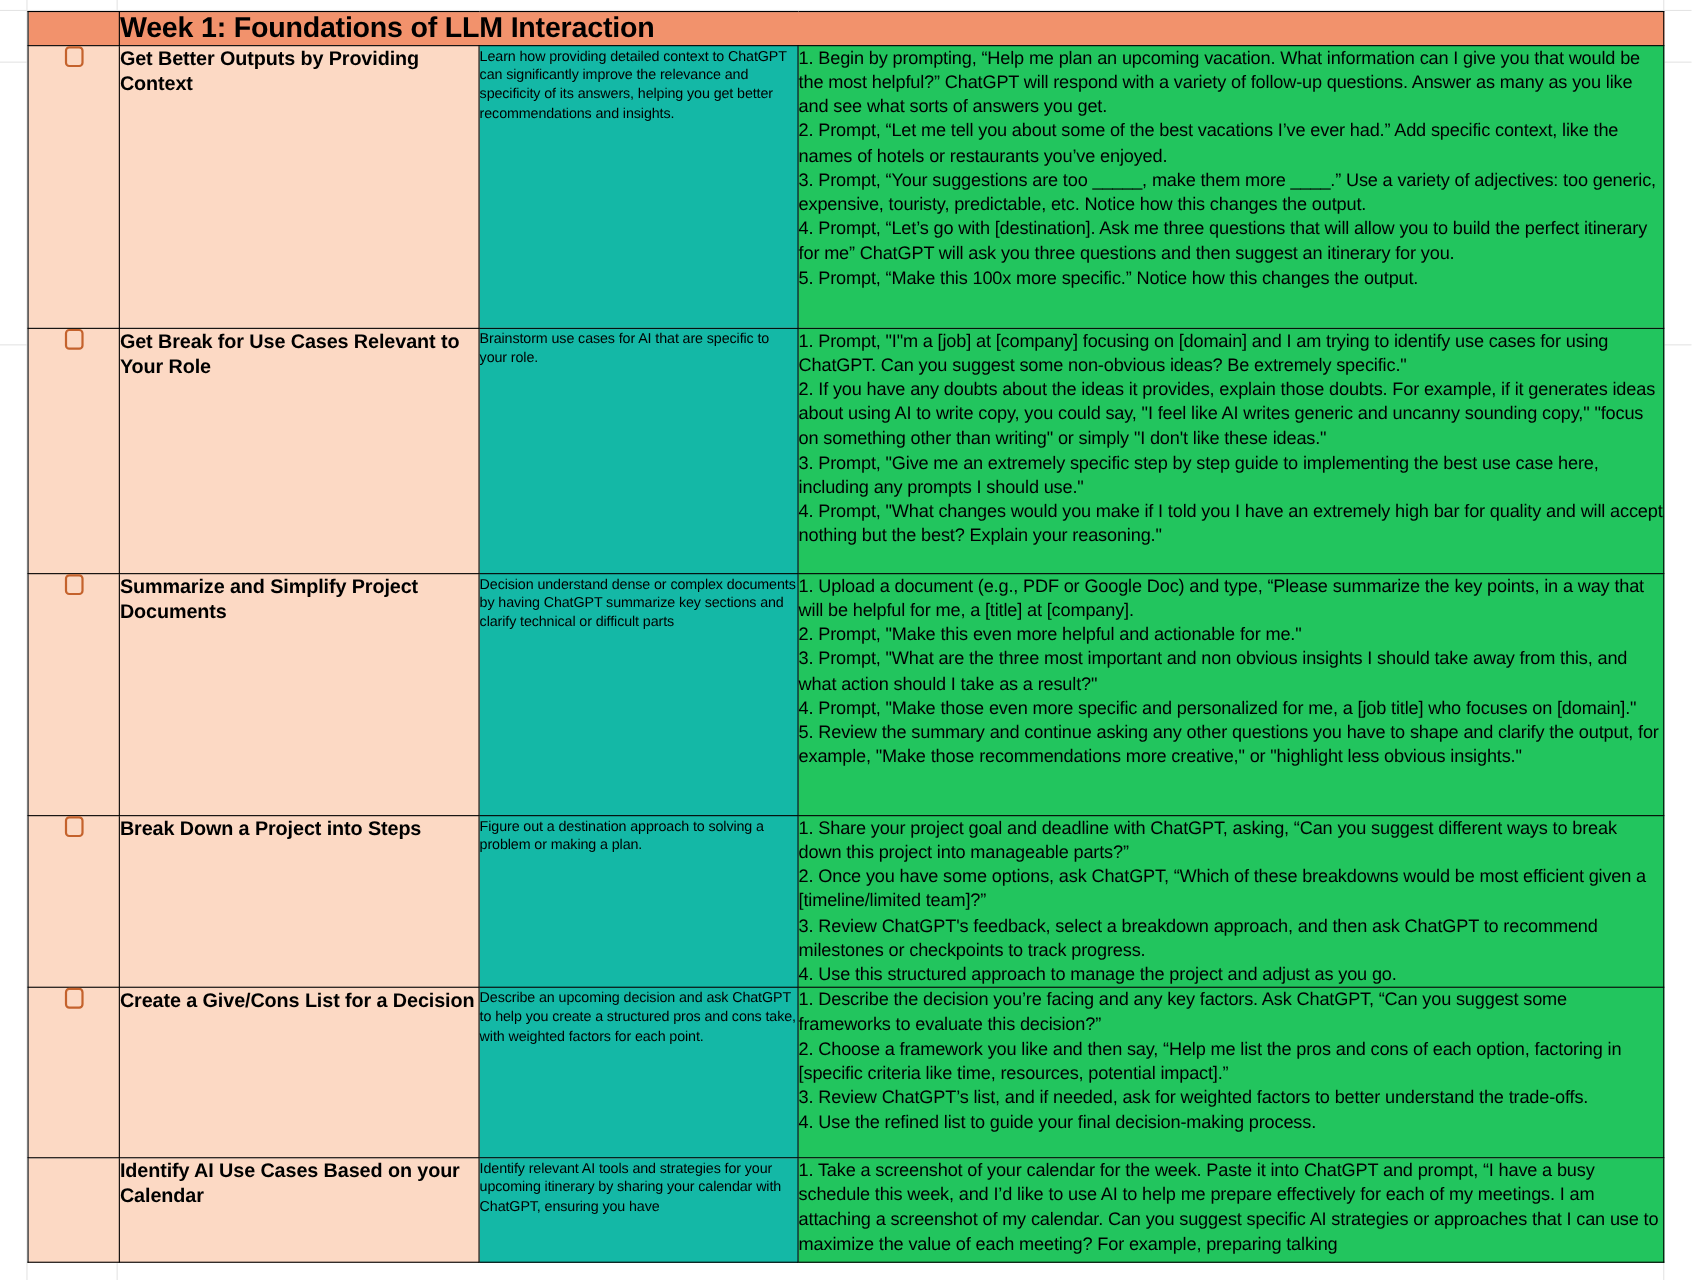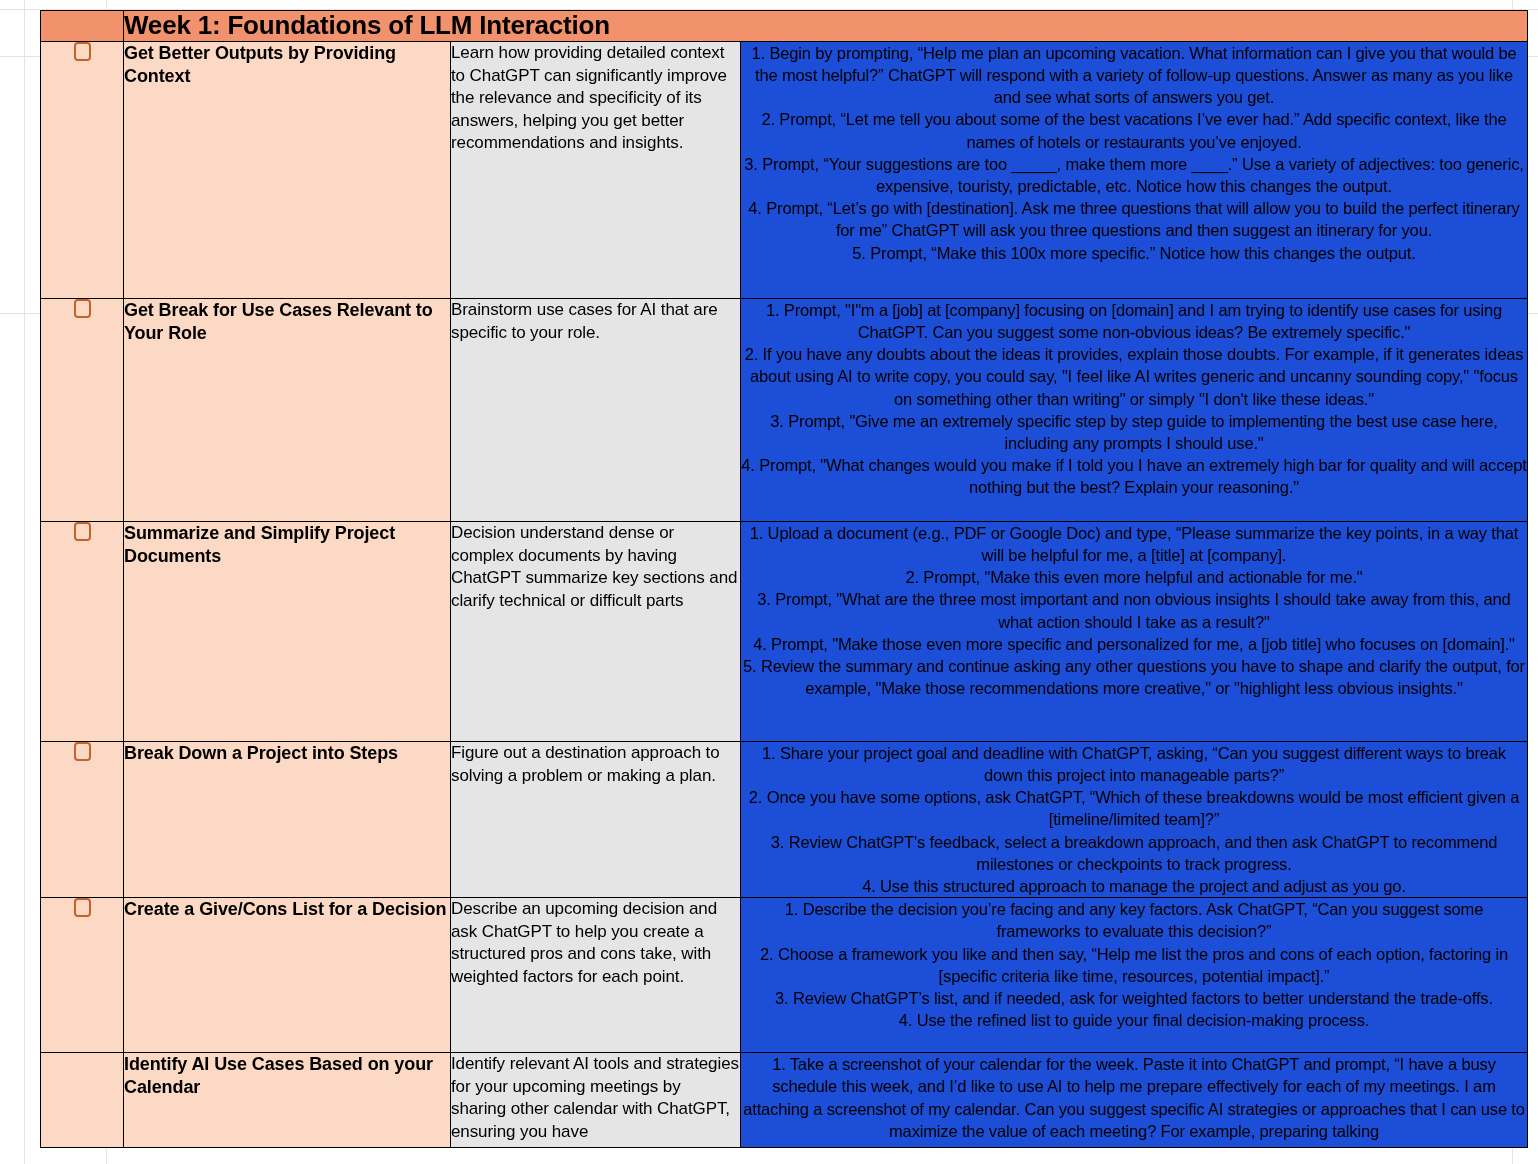--- a/index.html
+++ b/index.html
@@ -27,21 +27,21 @@
   }
   .gridline-h {
     position: absolute;
     height: 1px;
     background: #e4e4e4;
     left: 0; right: 0;
   }
 
   table.course-table {
     position: absolute;
-    left: 40px;
+    left: 25px;
     top: 10px;
     width: 1487px;
     border-collapse: collapse;
     table-layout: fixed;
     background: #ffffff;
   }
   table.course-table td {
     border: 1px solid #000000;
     vertical-align: top;
     padding: 0;
@@ -94,36 +94,35 @@
   .cell-title {
     background: #fcd9c4;
     font-size: 18px;
     font-weight: bold;
     color: #000000;
     padding: 6px 6px 6px 8px;
     line-height: 1.28;
     letter-spacing: -0.1px;
   }
   .cell-desc {
-    background: #e5e5e5;
-    font-size: 17px;
+    background: #14b8a6;
+    font-size: 13px;
     color: #000000;
     padding: 6px 8px 6px 7px;
     line-height: 1.33;
     letter-spacing: -0.1px;
   }
   .cell-steps {
-    background: #1d4ed8;
+    background: #22c55e;
     font-size: 16.5px;
     color: #000000;
     padding: 6px 8px 6px 7px;
     line-height: 1.345;
     letter-spacing: -0.15px;
     white-space: pre-line;
-    text-align: center;
   }
 </style>
 </head>
 <body>
 
 <div id="sheet">
 
   <div class="gridline-v" style="left:24px;"></div>
   <div class="gridline-v" style="left:106px;"></div>
   <div class="gridline-v" style="left:1512px;"></div>
@@ -203,19 +202,19 @@
         <td class="cell-desc">Describe an upcoming decision and ask ChatGPT to help you create a structured pros and cons take, with weighted factors for each point.</td>
         <td class="cell-steps">1. Describe the decision you’re facing and any key factors. Ask ChatGPT, “Can you suggest some frameworks to evaluate this decision?”
 2. Choose a framework you like and then say, “Help me list the pros and cons of each option, factoring in [specific criteria like time, resources, potential impact].”
 3. Review ChatGPT’s list, and if needed, ask for weighted factors to better understand the trade-offs.
 4. Use the refined list to guide your final decision-making process.</td>
       </tr>
 
       <tr class="last-body">
         <td class="cell-check" style="height:95px;"></td>
         <td class="cell-title">Identify AI Use Cases Based on your Calendar</td>
-        <td class="cell-desc">Identify relevant AI tools and strategies for your upcoming meetings by sharing other calendar with ChatGPT, ensuring you have</td>
+        <td class="cell-desc">Identify relevant AI tools and strategies for your upcoming itinerary by sharing your calendar with ChatGPT, ensuring you have</td>
         <td class="cell-steps">1. Take a screenshot of your calendar for the week. Paste it into ChatGPT and prompt, “I have a busy schedule this week, and I’d like to use AI to help me prepare effectively for each of my meetings. I am attaching a screenshot of my calendar. Can you suggest specific AI strategies or approaches that I can use to maximize the value of each meeting? For example, preparing talking</td>
       </tr>
 
     </tbody>
   </table>
 </div>
 
 </body></html>

